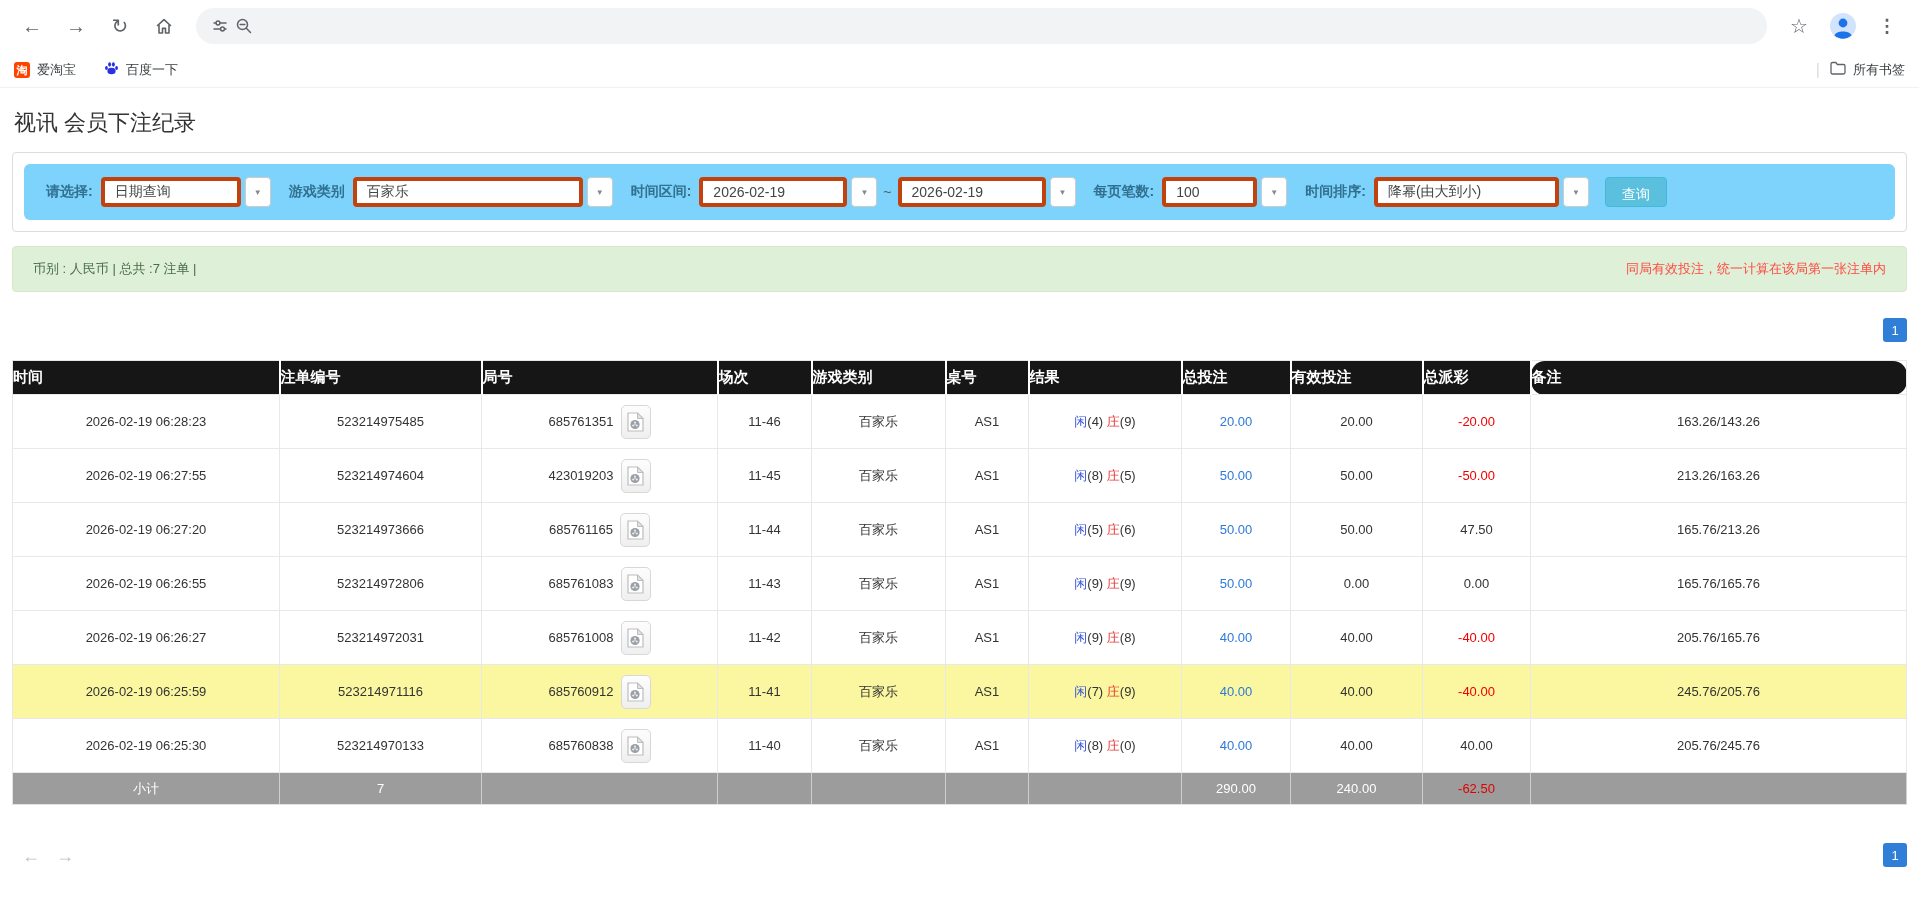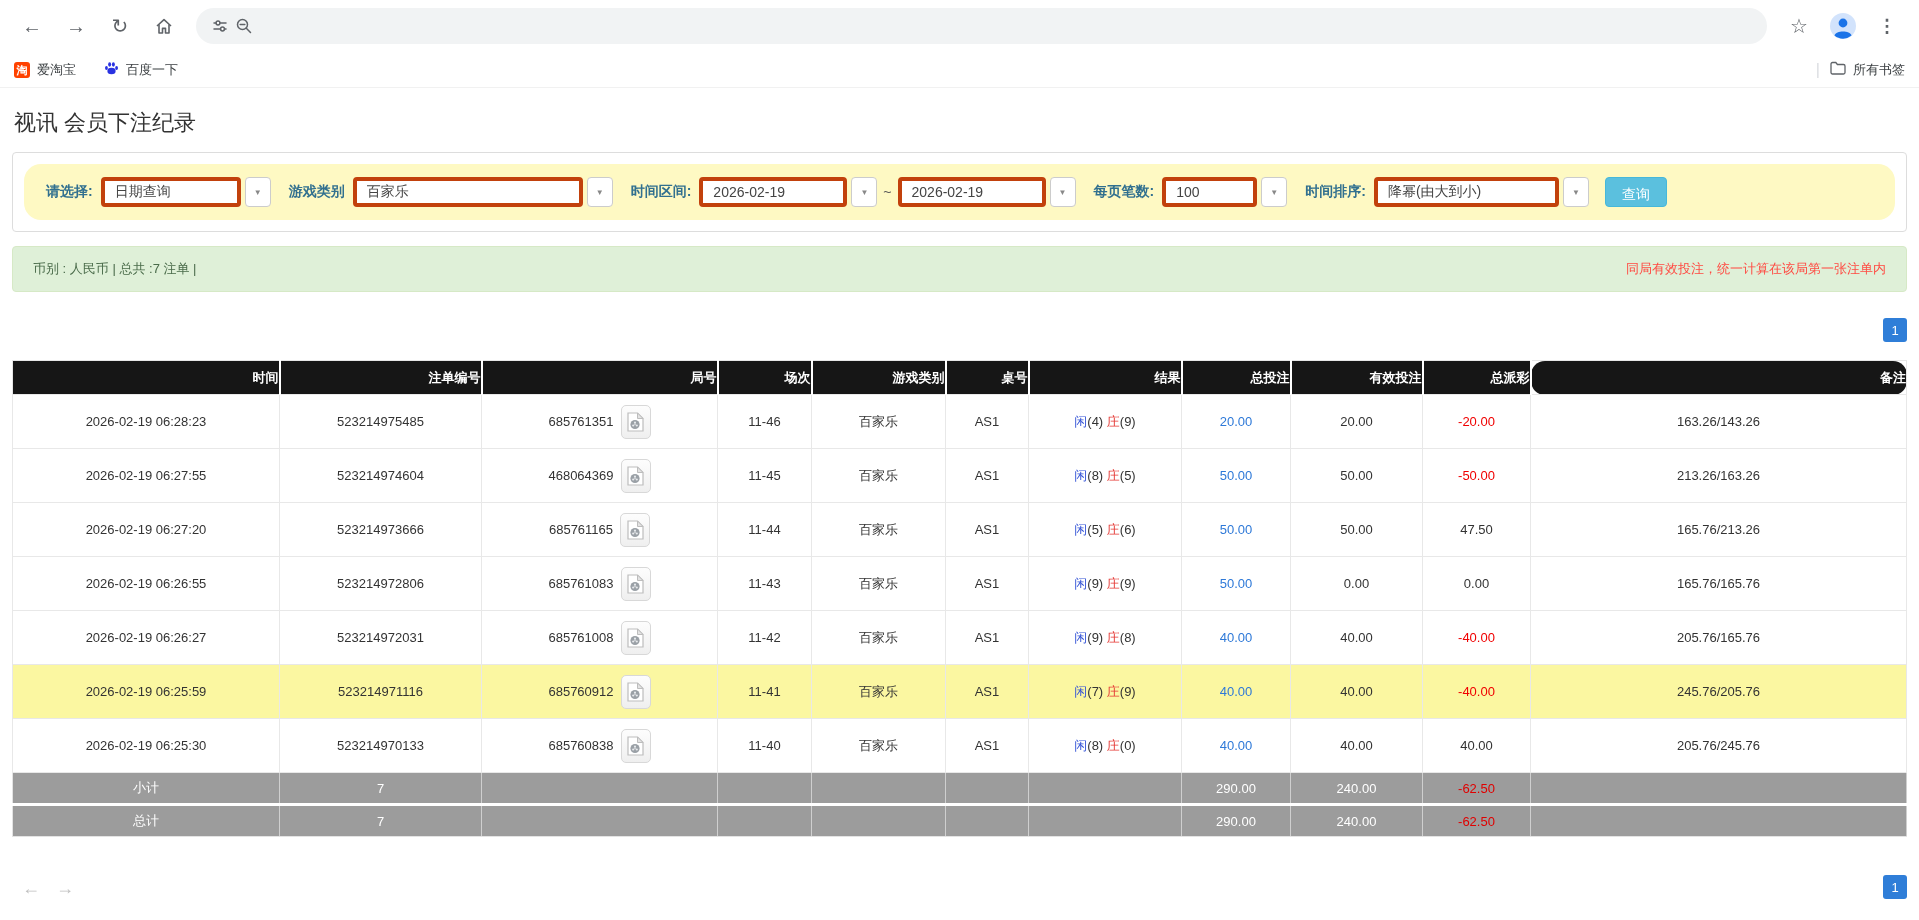--- a/index.html
+++ b/index.html
@@ -28,21 +28,21 @@
   .tb-badge { width:16px; height:16px; background:#ff4200; color:#fff; font-size:11px; line-height:16px;
               text-align:center; border-radius:3px; font-weight:bold; }
   .bm-right { margin-left:auto; display:flex; align-items:center; gap:10px; }
   .bm-divider { color:#dadce0; font-size:16px; }
 
   
   .page { padding:0 12px; position:relative; }
   .page-title { font-size:22px; font-weight:500; color:#333; margin:20px 0 14px 2px; }
 
   .filter-panel { border:1px solid #ddd; border-radius:4px; padding:11px; margin-top:14px; background:#fff; }
-  .filter-bar { background:#fef9c3; border-radius:17px; height:56px; display:flex; align-items:center;
+  .filter-bar { background:#7dd3fc; border-radius:6px; height:56px; display:flex; align-items:center;
                 padding:0 22px; font-size:14px; }
   .f-label { color:#31708f; font-weight:bold; margin:0 8px 0 18px; white-space:nowrap; }
   .f-label:first-child { margin-left:0; }
   .sel-value { display:inline-flex; align-items:center; height:30px; background:#fff; border:4px solid #c2410c;
                border-radius:4px; padding:0 10px; color:#444; cursor:pointer; white-space:nowrap; }
   .arrow-box { display:inline-flex; align-items:center; justify-content:center; width:26px; height:30px;
                background:#fff; border:1px solid #ccc; border-radius:4px; color:#888; font-size:8px;
                margin-left:4px; cursor:pointer; }
   .w-select { width:140px; } .w-game { width:230px; } .w-date { width:148px; }
   .w-size { width:95px; } .w-sort { width:185px; }
@@ -61,22 +61,22 @@
   .page-btn { width:24px; height:24px; background:#2f7ed8; color:#fff; font-size:13px; border:none;
               border-radius:3px; display:flex; align-items:center; justify-content:center; cursor:pointer; }
   .footer-arrows { display:flex; gap:16px; color:#c0c0c0; font-size:18px; padding-left:10px; }
   .footer-arrows span { cursor:pointer; }
 
   
   table.bet-table { width:100%; border-collapse:collapse; table-layout:fixed; margin-top:18px;
                     font-size:13px; color:#333; border:1px solid #e6e6e6; }
   col.c0{width:267px} col.c1{width:202px} col.c2{width:236px} col.c3{width:94px} col.c4{width:134px}
   col.c5{width:83px} col.c6{width:153px} col.c7{width:109px} col.c8{width:132px} col.c9{width:108px}
-  th { background:#161616; color:#fff; font-weight:bold; height:34px; text-align:right;
-       border-right:2px solid #fff; font-size:13px; }
+  th { background:#161616; color:#fff; font-weight:bold; height:34px; text-align:left;
+       border-right:2px solid #fff; font-size:15px; }
   th:last-child { border-right:none;border-radius:14px; }
   td { height:54px; text-align:center; border:1px solid #e8e8e8; background:#fff; }
   tr.hl td { background:#fbf7a1; }
   .round-cell { display:inline-flex; align-items:center; gap:7px; }
   .video-btn { width:30px; height:34px; border:1px solid #d8d8d8; border-radius:5px;
                background:linear-gradient(#fdfdfd,#efefef); display:inline-flex; align-items:center;
                justify-content:center; cursor:pointer; }
   .xian { color:#3353d6; }
   .zhuang { color:#e53935; }
   .bet-link { color:#2e79d8; cursor:pointer; }
@@ -252,21 +252,21 @@
           <td><span class="xian">闲</span>(4) <span class="zhuang">庄</span>(9)</td>
           <td><span class="bet-link">20.00</span></td>
           <td>20.00</td>
           <td><span class="neg">-20.00</span></td>
           <td>163.26/143.26</td>
         </tr>
         <tr>
           <td>2026-02-19 06:27:55</td>
           <td>523214974604</td>
           <td><span class="round-cell">
-              <span>468064369</span>
+              <span>423019203</span>
               <button class="video-btn">
                 <svg width="17" height="20" viewBox="0 0 17 20">
   <path d="M1 1 h9.5 L16 6.5 V19 H1 z" fill="#ffffff" stroke="#bdbdbd" stroke-width="1.2"></path>
   <path d="M10.5 1 L16 6.5 H10.5 z" fill="#e3e3e3" stroke="#bdbdbd" stroke-width="1"></path>
   <circle cx="8" cy="12.5" r="4.6" fill="#9aa0a6"></circle>
   <circle cx="8" cy="10.7" r="1.1" fill="#e8eaed"></circle>
   <circle cx="6.2" cy="13.5" r="1.1" fill="#e8eaed"></circle>
   <circle cx="9.8" cy="13.5" r="1.1" fill="#e8eaed"></circle>
   <circle cx="8" cy="12.5" r="0.7" fill="#e8eaed"></circle>
                 </svg>
@@ -406,33 +406,20 @@
           <td>百家乐</td>
           <td>AS1</td>
           <td><span class="xian">闲</span>(8) <span class="zhuang">庄</span>(0)</td>
           <td><span class="bet-link">40.00</span></td>
           <td>40.00</td>
           <td><span class="">40.00</span></td>
           <td>205.76/245.76</td>
         </tr>
         <tr class="summary">
           <td>小计</td>
-          <td>7</td>
-          <td></td>
-          <td></td>
-          <td></td>
-          <td></td>
-          <td></td>
-          <td>290.00</td>
-          <td>240.00</td>
-          <td class="neg-cell">-62.50</td>
-          <td></td>
-        </tr>
-        <tr class="summary total">
-          <td>总计</td>
           <td>7</td>
           <td></td>
           <td></td>
           <td></td>
           <td></td>
           <td></td>
           <td>290.00</td>
           <td>240.00</td>
           <td class="neg-cell">-62.50</td>
           <td></td>

